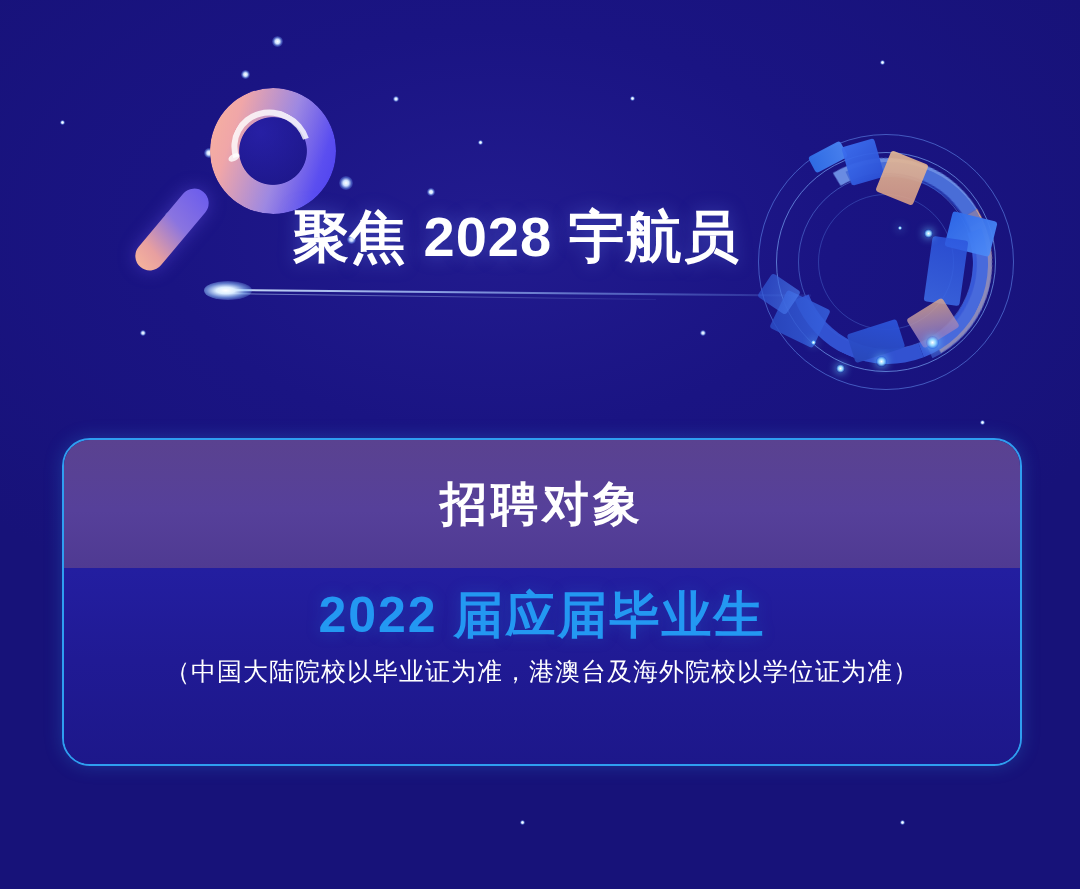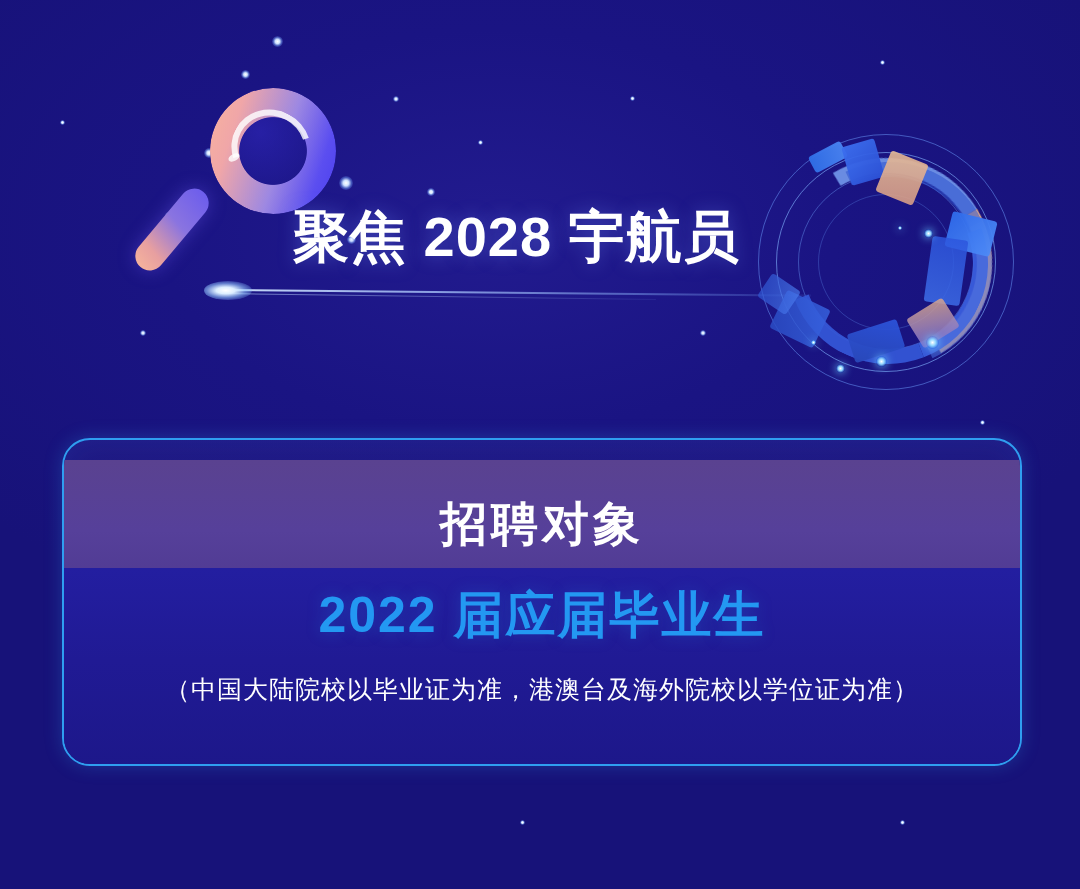--- a/index.html
+++ b/index.html
@@ -242,21 +242,20 @@
   .card-header {
     position: absolute;
     left: 0px;
     top: 0px;
     width: 956px;
     height: 128px;
     background: linear-gradient(180deg, #5a4290 0%, #56409a 55%, #4f3a92 100%);
     display: flex;
     align-items: center;
     justify-content: center;
-    margin-top: 20px;
   }
   .card-header-title {
     font-size: 47px;
     font-weight: 700;
     color: #ffffff;
     letter-spacing: 4px;
   }
   .card-body {
     position: absolute;
     left: 0px;
@@ -273,21 +272,21 @@
   }
   .card-main-line {
     font-size: 50px;
     font-weight: 700;
     color: #2398f2;
     letter-spacing: 2px;
     text-shadow: 0 0 16px rgba(35,150,242,0.25);
     white-space: nowrap;
   }
   .card-sub-line {
-    margin-top: 24px;
+    margin-top: 6px;
     font-size: 25px;
     font-weight: 400;
     color: #ffffff;
     letter-spacing: 1px;
     white-space: nowrap;
   }
 </style>
 </head>
 <body>
 

